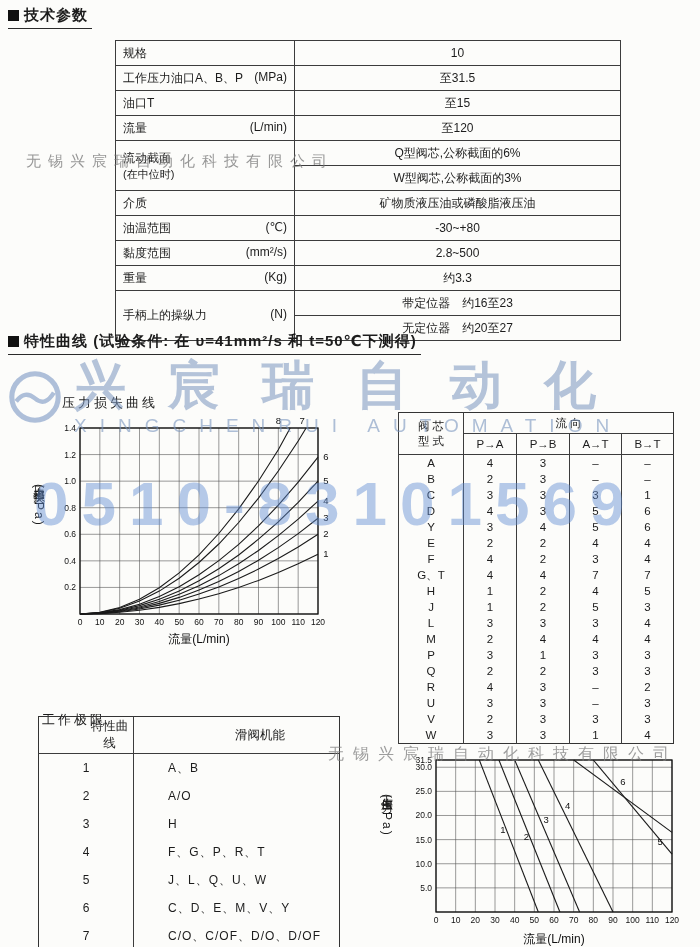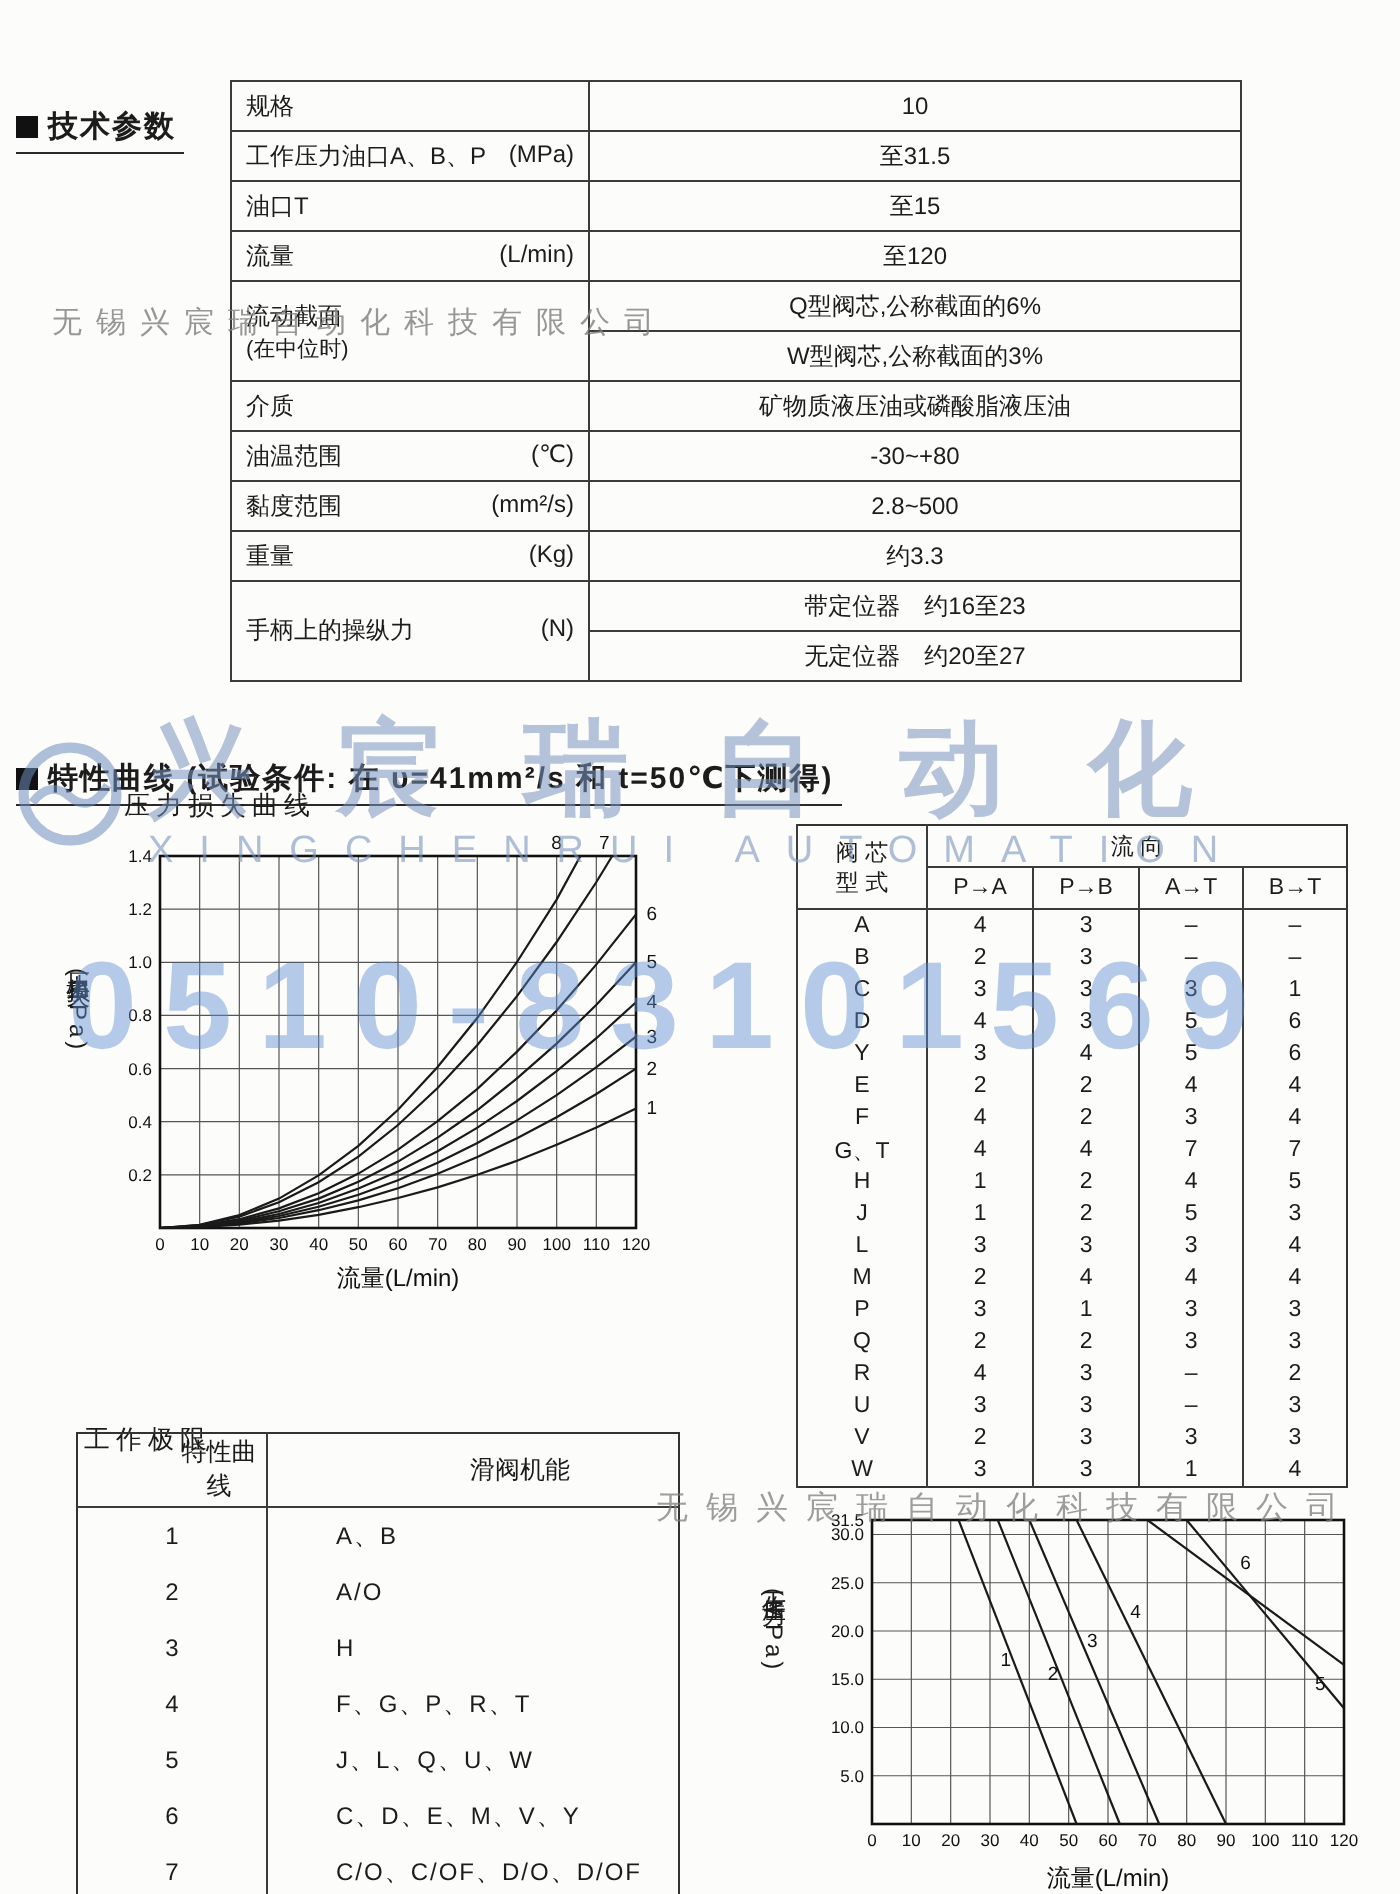--- a/index.html
+++ b/index.html
@@ -1,20 +1,20 @@
 <!DOCTYPE html>
 <html><head>
 <meta charset="utf-8">
 <style>
   html,body{margin:0;padding:0;background:#e9e9e9;}
   .page{position:relative;width:700px;height:947px;background:#fcfcfa;overflow:hidden;
         font-family:"Liberation Sans","DejaVu Sans",sans-serif;color:#1c1c1c;}
   .section-header{position:absolute;display:flex;align-items:center;gap:5px;
         font-size:15px;font-weight:bold;letter-spacing:1px;
-        border-bottom:1px solid #2a2a2a;padding:0 4px 3px 0;margin-top:48px;}
+        border-bottom:1px solid #2a2a2a;padding:0 4px 3px 0;}
   .bullet{width:11px;height:11px;background:#111;display:inline-block;flex:0 0 auto;}
   table{border-collapse:collapse;background:transparent;}
   
   .params{position:absolute;left:115px;top:40px;width:506px;font-size:12px;border:1.5px solid #333;}
   .params td{border:1px solid #3c3c3c;height:22px;padding:1px 5px;}
   .params td.pname{text-align:left;width:166px;padding-left:7px;}
   .params td.pval{text-align:center;}
   .pu{float:right;padding-right:2px;}
   .pn2{font-size:11px;}
   

